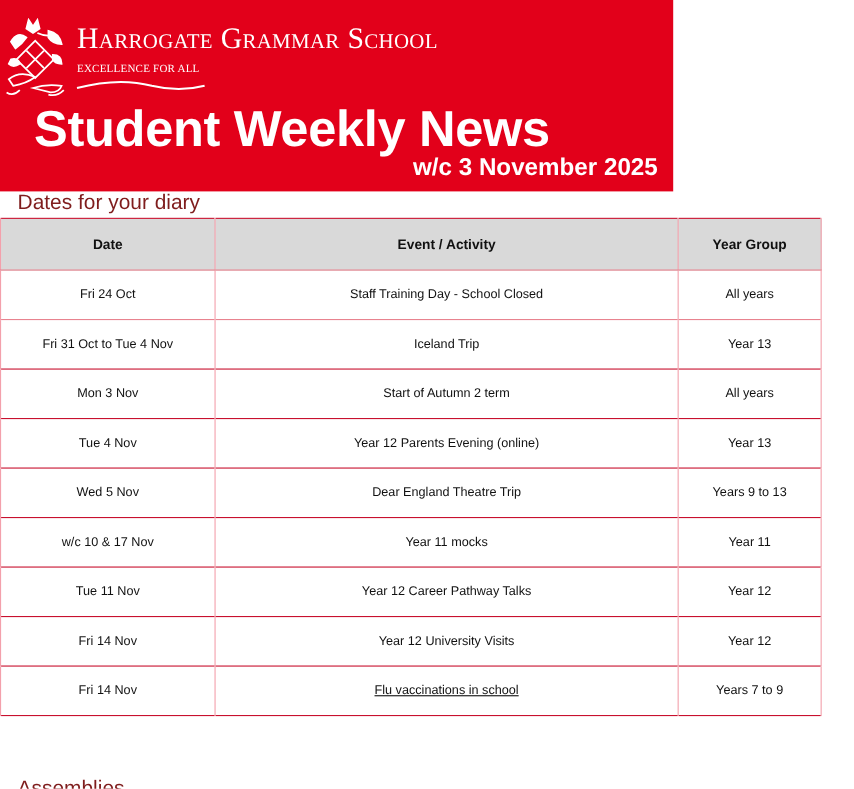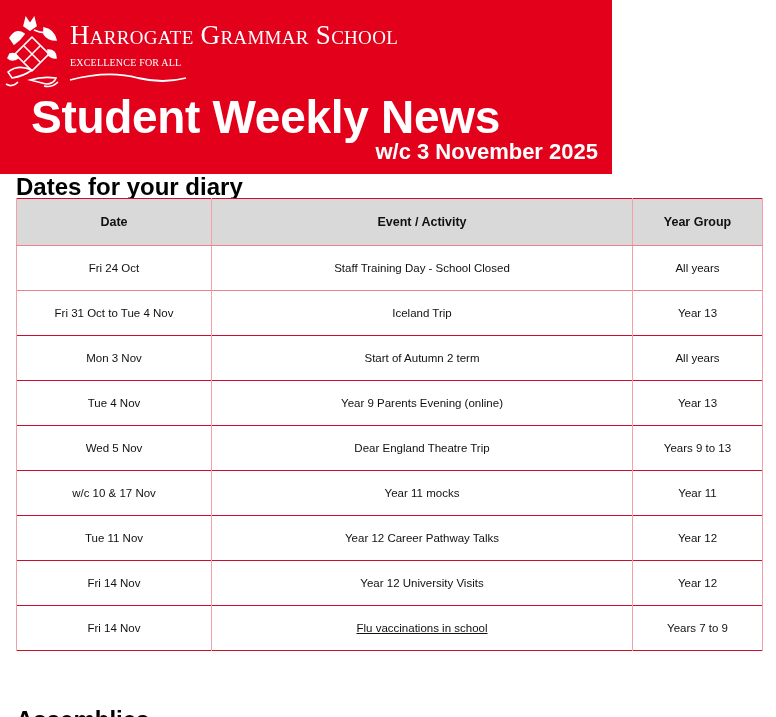--- a/index.html
+++ b/index.html
@@ -27,27 +27,27 @@
   .swoosh { position: absolute; left: 68px; top: 70px; width: 120px; height: 16px; }
   .title {
     position: absolute; left: 2px; top: 94px; color: #ffffff; font-weight: bold;
     font-size: 46px; line-height: 1; white-space: nowrap; letter-spacing: -0.3px; margin-left: 29px;
   }
   .week {
     position: absolute; right: 14px; top: 141px; color: #ffffff; font-weight: bold;
     font-size: 22px; line-height: 1; white-space: nowrap;
   }
   .section-heading {
-    position: absolute; left: 16px; color: #000000; font-weight: bold;
-    font-size: 24px; line-height: 1; white-space: nowrap;
+    position: absolute; left: 16px; color: #7f1d1d; font-weight: normal;
+    font-size: 19px; line-height: 1; white-space: nowrap;
   }
   .h-diary { top: 175px; }
   .h-next { top: 708px; }
   table.diary {
-    position: absolute; left: 16px; top: 198px; width: 746px;
+    position: absolute; left: 0; top: 198px; width: 746px;
     border-collapse: collapse; table-layout: fixed;
     border: 1.5px solid #c8102e;
   }
   table.diary th, table.diary td {
     text-align: center; font-size: 11.5px; color: #111;
     border-left: 1px solid #f3a0ab; border-right: 1px solid #f3a0ab;
     padding: 0;
   }
   table.diary th {
     background: #d9d9d9; font-weight: bold; font-size: 12.5px; height: 46px;
@@ -112,21 +112,21 @@
       <td>Iceland Trip</td>
       <td>Year 13</td>
     </tr>
     <tr>
       <td>Mon 3 Nov</td>
       <td>Start of Autumn 2 term</td>
       <td>All years</td>
     </tr>
     <tr>
       <td>Tue 4 Nov</td>
-      <td>Year 9 Parents Evening (online)</td>
+      <td>Year 12 Parents Evening (online)</td>
       <td>Year 13</td>
     </tr>
     <tr>
       <td>Wed 5 Nov</td>
       <td>Dear England Theatre Trip</td>
       <td>Years 9 to 13</td>
     </tr>
     <tr>
       <td>w/c 10 &amp; 17 Nov</td>
       <td>Year 11 mocks</td>

